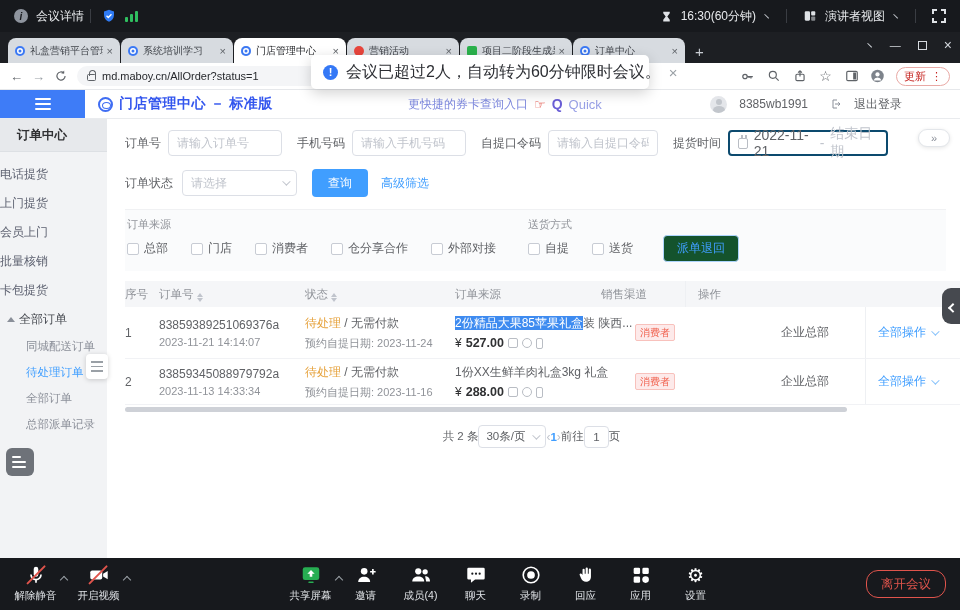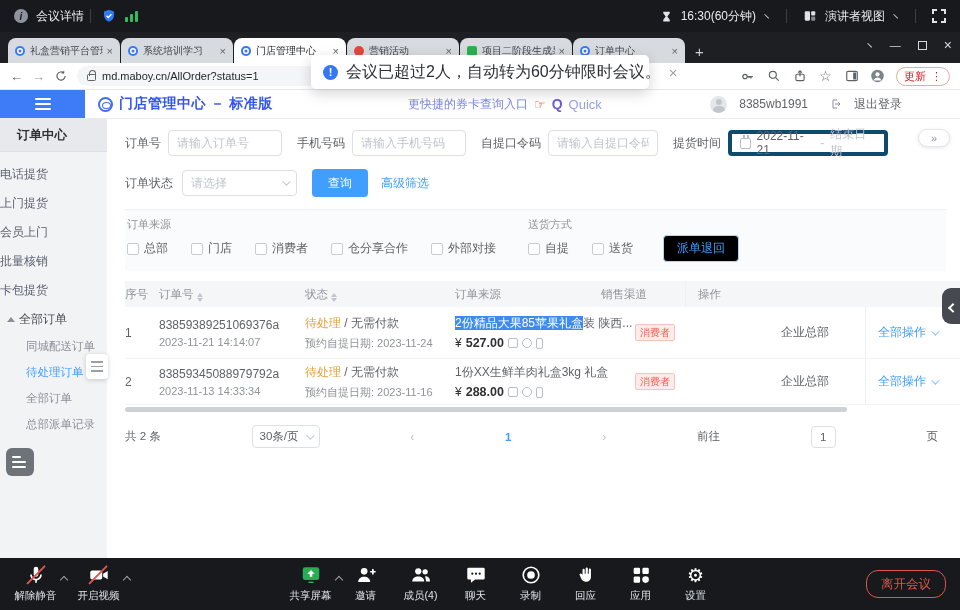--- a/index.html
+++ b/index.html
@@ -75,40 +75,40 @@
   .side-sub { height:26px; display:flex; align-items:center; padding-left:26px; font-size:11.5px; color:#8b8f99; }
   .side-sub.active { color:#409eff; }
 
   .main { flex:1; background:#fff; position:relative; padding:8px 0 0 18px; }
   .frow { display:flex; align-items:center; font-size:12px; color:#606266; }
   .frow1 { height:32px; gap:7px; }
   .fl { white-space:nowrap; }
   .tinput { height:26px; border:1px solid #dcdfe6; border-radius:4px; padding:0 8px; font-size:12px; color:#606266; width:114px; background:#fff; outline:none; }
   .tinput::placeholder { color:#c0c4cc; }
   .tinput.w110 { width:110px; }
-  .datebox { height:26px; width:160px; border:4px solid #0c4a6e; border-radius:4px; display:flex; align-items:center; padding:0 8px; gap:6px; font-size:12px; }
+  .datebox { height:26px; width:160px; border:2px solid #0c4a6e; border-radius:4px; display:flex; align-items:center; padding:0 8px; gap:6px; font-size:14px; }
   .cal { width:11px; height:11px; border:1.2px solid #b9bdc4; border-radius:2px; position:relative; margin-top:1px; }
   .cal:before { content:""; position:absolute; top:-4px; left:1.5px; width:2px; height:3px; background:#b9bdc4; box-shadow:4px 0 0 #b9bdc4; }
   .dval { color:#606266; }
   .dph { color:#c0c4cc; }
   .expand-pill { position:absolute; right:10px; top:10px; width:32px; height:18px; border:1px solid #e3e6ea; border-radius:10px; background:#fff; box-shadow:0 1px 4px rgba(0,0,0,.1); color:#8a8f99; font-size:11px; display:flex; align-items:center; justify-content:center; }
   .frow2 { margin-top:9px; gap:9px; height:30px; }
   .selbox { height:26px; width:115px; border:1px solid #dcdfe6; border-radius:4px; display:flex; align-items:center; padding:0 8px; justify-content:space-between; }
   .ph { color:#c0c4cc; }
   .sel-chev { width:6px; height:6px; border-right:1.3px solid #c0c4cc; border-bottom:1.3px solid #c0c4cc; transform:rotate(45deg) translateY(-2px); }
   .btn-primary { background:#409eff; color:#fff; border:none; border-radius:4px; height:28px; padding:0 16px; font-size:12px; margin-left:6px; }
   .link-blue { color:#409eff; font-size:12px; margin-left:4px; }
 
   .panel { margin-top:11px; margin-right:14px; background:#fafbfc; border-top:1px solid #f0f1f3; padding:7px 0 9px 2px; display:flex; align-items:flex-start; }
   .plabel { font-size:11px; color:#909399; margin-bottom:8px; }
   .opts { display:flex; align-items:center; gap:23px; font-size:12px; color:#606266; }
   .opt { display:flex; align-items:center; }
   .cb { width:12px; height:12px; border:1px solid #c8ccd4; border-radius:2px; background:#fff; margin-right:5px; flex:none; }
   .grp2 { margin-left:32px; }
-  .btn-return { margin-left:30px; margin-top:18px; border:1px solid #add4fd; color:#409eff; background:#000000; border-radius:4px; height:27px; padding:0 13px; font-size:12px; }
+  .btn-return { margin-left:30px; margin-top:18px; border:1px solid #add4fd; color:#409eff; background:#14532d; border-radius:4px; height:27px; padding:0 13px; font-size:12px; }
 
   
   .thead { display:flex; align-items:center; height:26px; background:#f5f6f8; margin-top:10px; font-size:11.5px; color:#909399; }
   .c0{width:34px;} .c1{width:146px;} .c2{width:150px;} .c3{width:180px;} .c4{width:146px;} .c5{width:84px;}
   .cop{ width:95px; align-self:stretch; display:flex; align-items:center; border-left:1px solid #eef0f3; padding-left:12px; background:inherit; }
   .sort { display:inline-flex; flex-direction:column; gap:1px; margin-left:3px; vertical-align:1px; }
   .sort i { width:0; height:0; border-left:3.5px solid transparent; border-right:3.5px solid transparent; display:block; }
   .sort .u { border-bottom:4px solid #c0c4cc; }
   .sort .d { border-top:4px solid #c0c4cc; }
   .trow { display:flex; align-items:center; border-bottom:1px solid #f1f2f5; font-size:12px; color:#606266; background:#fff; }
@@ -122,21 +122,21 @@
   .mini { display:inline-block; border:1px solid #b9bdc4; }
   .mi1 { width:10px; height:10px; border-radius:2px; }
   .mi2 { width:10px; height:10px; border-radius:50%; }
   .mi3 { width:7px; height:11px; border-radius:2px; }
   .tag-red { display:inline-block; font-size:10px; color:#f0614e; background:#fdeaea; border:1px solid #f8c1bc; border-radius:2px; padding:1px 4px; line-height:1.3; }
   .op-link { color:#409eff; display:flex; align-items:center; gap:5px; }
   .op-chev { width:6px; height:6px; border-right:1.3px solid #85c1fb; border-bottom:1.3px solid #85c1fb; transform:rotate(45deg) translateY(-2px); }
   .hscroll { position:relative; height:5px; margin-top:2px; }
   .hthumb { position:absolute; left:0; top:0; width:722px; height:5px; background:#ced1d7; border-radius:3px; }
 
-  .pager { display:flex; align-items:center; justify-content:space-between; margin:13px 22px 0 0; font-size:11.5px; color:#606266; }
+  .pager { display:flex; align-items:center; justify-content:center; margin:13px 22px 0 0; font-size:11.5px; color:#606266; }
   .psize { border:1px solid #dcdfe6; border-radius:4px; height:23px; display:flex; align-items:center; gap:7px; padding:0 7px; }
   .parrow { color:#c0c4cc; font-size:12px; }
   .pnum { color:#409eff; font-weight:bold; }
   .goto-box { width:25px; height:22px; border:1px solid #dcdfe6; border-radius:4px; display:flex; align-items:center; justify-content:center; }
 
   
   .toast { position:absolute; top:55px; left:311px; width:338px; height:34px; background:#fff; border-radius:5px; box-shadow:0 4px 14px rgba(0,0,0,.18); display:flex; align-items:center; padding:0 12px; gap:8px; z-index:50; }
   .toast .ti { width:15px; height:15px; border-radius:50%; background:#3478f6; color:#fff; font-size:11px; font-weight:bold; display:flex; align-items:center; justify-content:center; flex:none; }
   .toast .tt { font-size:16px; color:#2c2e33; white-space:nowrap; }
   .toast .tx { margin-left:auto; color:#9aa0a6; font-size:15px; }

